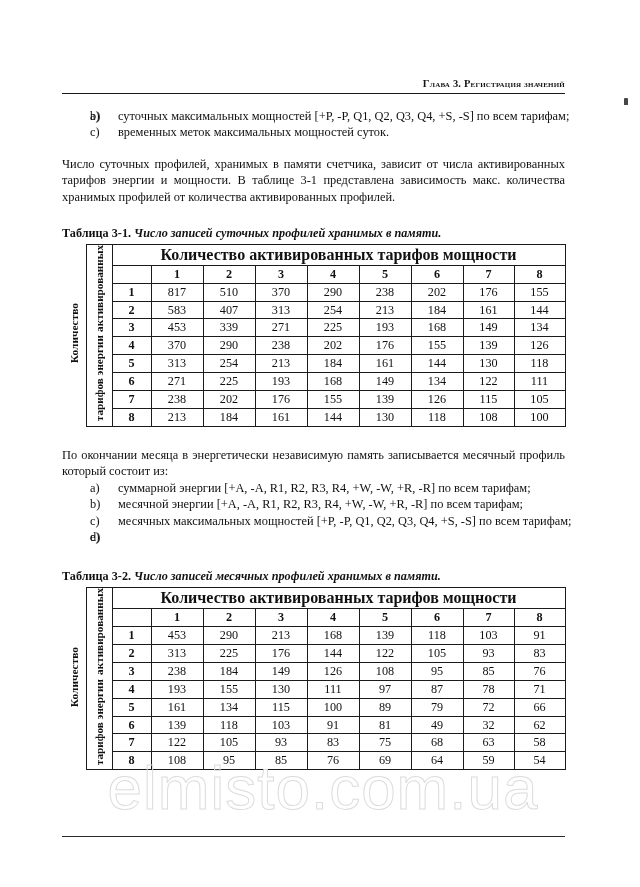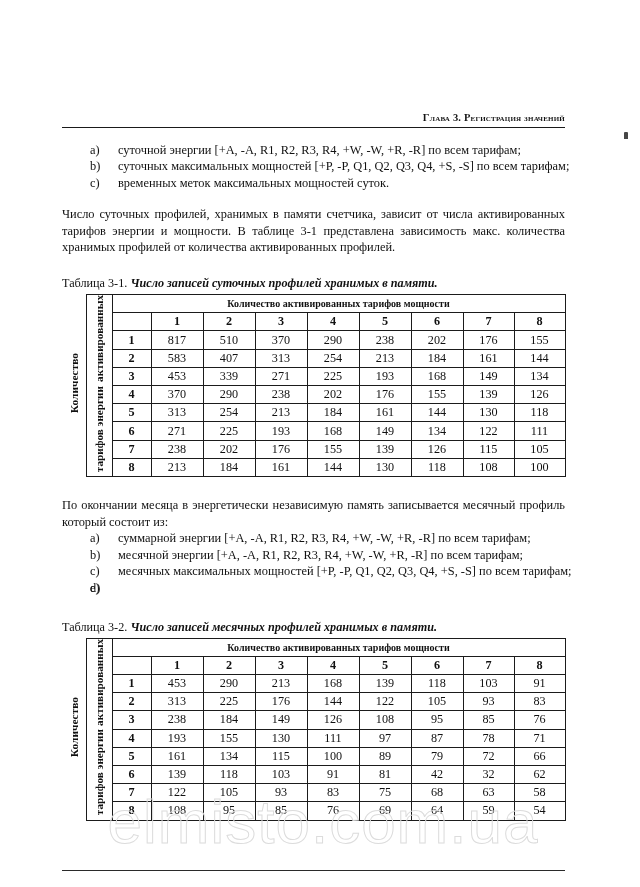--- a/index.html
+++ b/index.html
@@ -15,21 +15,20 @@
     overflow: hidden;
     font-family: "Liberation Serif", "DejaVu Serif", serif;
     color: #111111;
   }
 
   .page {
     position: absolute;
     inset: 0;
     width: 640px;
     height: 745px;
-    margin-top: 34px;
   }
 
   
   .running-head {
     position: absolute;
     left: 62px;
     top: 78px;
     width: 503px;
     text-align: right;
     font-family: "Liberation Serif", "DejaVu Serif", serif;
@@ -98,21 +97,21 @@
   .gap-md { height: 15px; }
   .gap-lg { height: 20px; }
 
   
   .tbl-caption {
     font-size: 12.2px;
     line-height: 15px;
     margin-bottom: 3px;
     white-space: nowrap;
   }
-  .tbl-caption b { font-weight: normal; }
+  .tbl-caption b { font-weight: bold; }
   .tbl-caption i { font-weight: bold; font-style: italic; }
 
   
   table.grid {
     border-collapse: collapse;
     table-layout: fixed;
     width: 503px;
     font-size: 12.2px;
     color: #111;
   }
@@ -126,21 +125,21 @@
   }
   table.grid th { font-weight: bold; }
   table.grid td.num { font-weight: normal; }
   table.grid td.rowhead { font-weight: bold; }
 
   .corner-a { border: none !important; }
   .corner-b { border: none !important; }
 
   th.top-span {
     font-weight: bold;
-    font-size: 10px;
+    font-size: 16px;
     height: 17px;
   }
   .vert {
     writing-mode: vertical-rl;
     transform: rotate(180deg);
     white-space: nowrap;
     font-weight: bold;
     font-size: 11.4px;
     line-height: 12px;
     display: inline-block;
@@ -209,21 +208,20 @@
   <div class="running-head">Глава 3. Регистрация значений</div>
   <div class="header-rule"></div>
   <div class="speck"></div>
 
   <div class="content">
 
 
     <ol class="alpha">
       <li>
         <span class="marker">a)</span>
-        <span>суточной энергии [+A, -A, R1, R2, R3, R4, +W, -W, +R, -R] по всем тарифам;</span>
       </li>
       <li>
         <span class="marker">b)</span>
         <span>суточных максимальных мощностей [+P, -P, Q1, Q2, Q3, Q4, +S, -S] по всем тарифам;</span>
       </li>
       <li>
         <span class="marker">c)</span>
         <span>временных меток максимальных мощностей суток.</span>
       </li>
     </ol>
@@ -494,21 +492,21 @@
           <td class="num">72</td>
           <td class="num">66</td>
         </tr>
         <tr>
           <td class="rowhead">6</td>
           <td class="num">139</td>
           <td class="num">118</td>
           <td class="num">103</td>
           <td class="num">91</td>
           <td class="num">81</td>
-          <td class="num">42</td>
+          <td class="num">49</td>
           <td class="num">32</td>
           <td class="num">62</td>
         </tr>
         <tr>
           <td class="rowhead">7</td>
           <td class="num">122</td>
           <td class="num">105</td>
           <td class="num">93</td>
           <td class="num">83</td>
           <td class="num">75</td>

